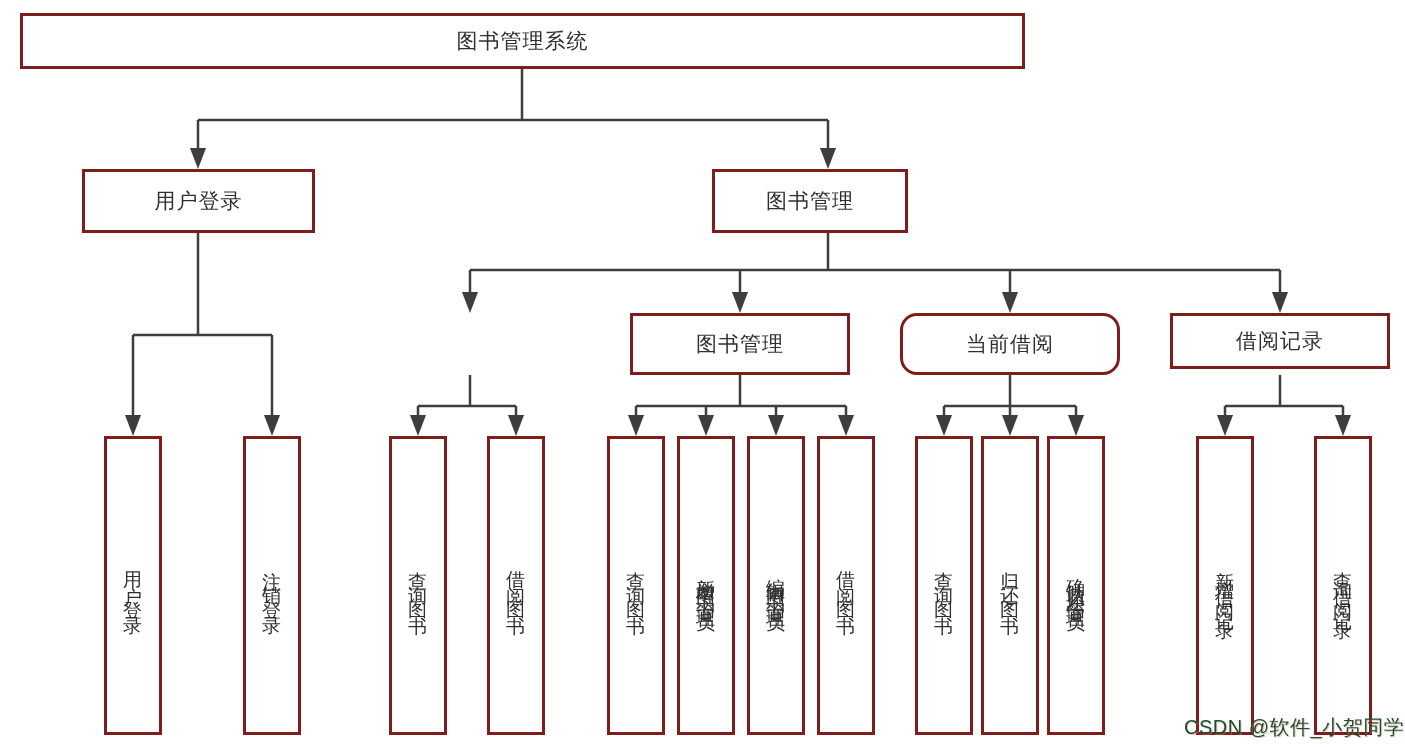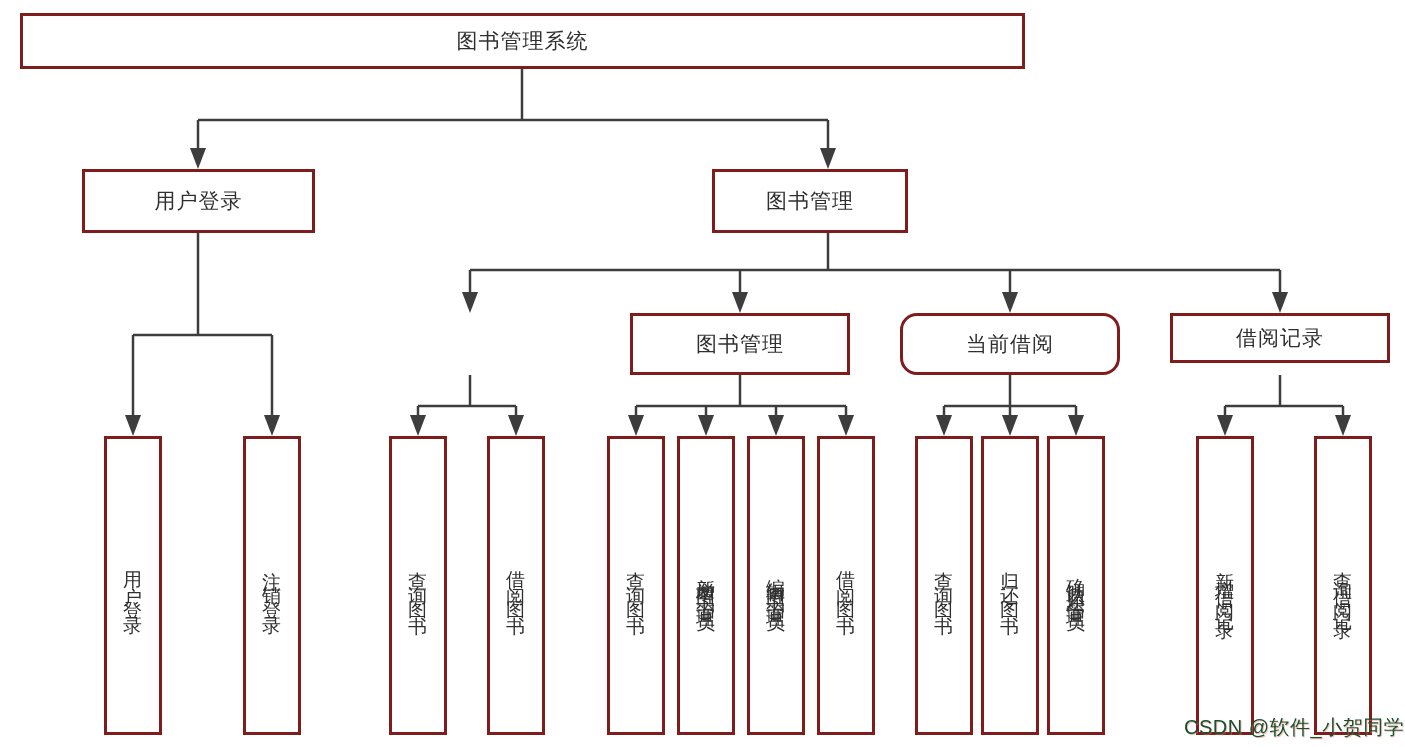--- a/index.html
+++ b/index.html
@@ -136,21 +136,21 @@
   <div class="node" style="left:712px; top:169px; width:196px; height:64px;">
     <span>图书管理</span>
   </div>
 
   <div class="node" style="left:630px; top:313px; width:220px; height:62px;">
     <span>图书管理</span>
   </div>
   <div class="node" style="left:900px; top:313px; width:220px; height:62px;border-radius:17px;">
     <span>当前借阅</span>
   </div>
-  <div class="node" style="left:1170px; top:313px; width:220px; height:50px;font-family:Liberation Mono, monospace;">
+  <div class="node" style="left:1170px; top:313px; width:220px; height:56px;font-family:Liberation Mono, monospace;">
     <span>借阅记录</span>
   </div>
 
   <div class="node leaf" style="left:104px; top:436px; width:58px; height:299px;">
     <span class="vtext">用户登录</span>
   </div>
   <div class="node leaf" style="left:243px; top:436px; width:58px; height:299px;">
     <span class="vtext">注销登录</span>
   </div>
 

